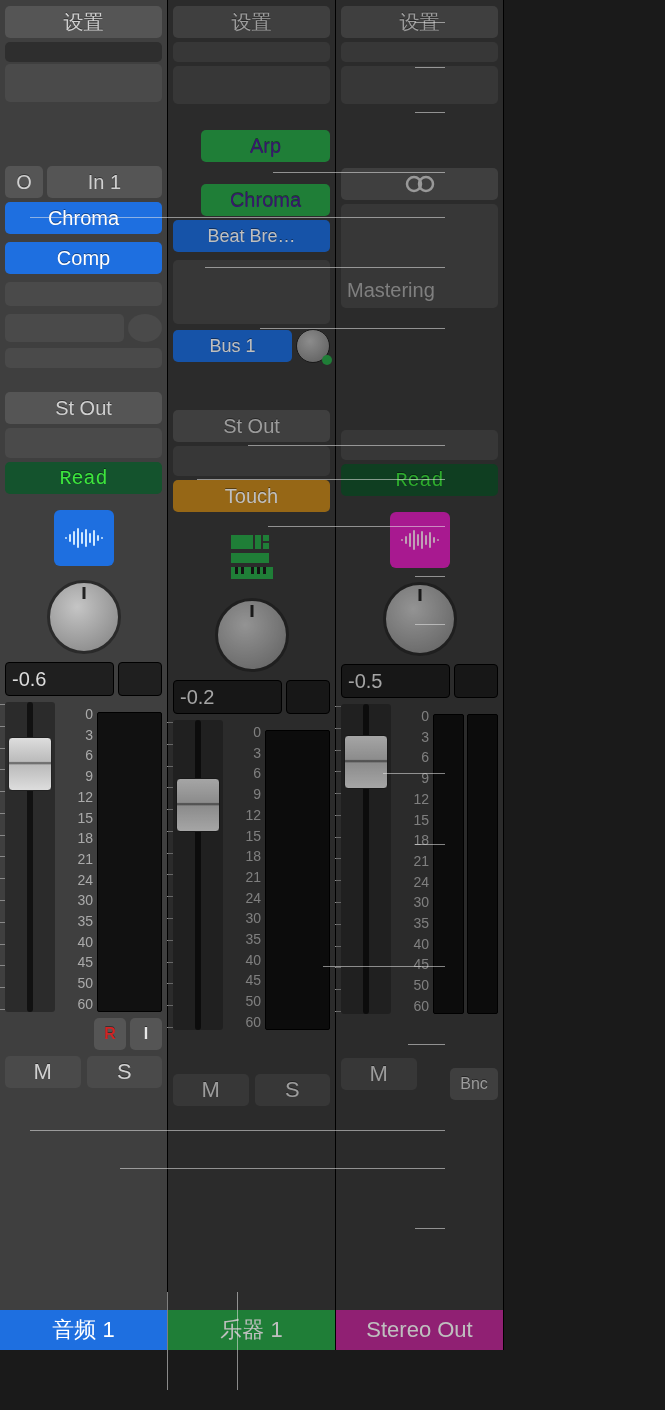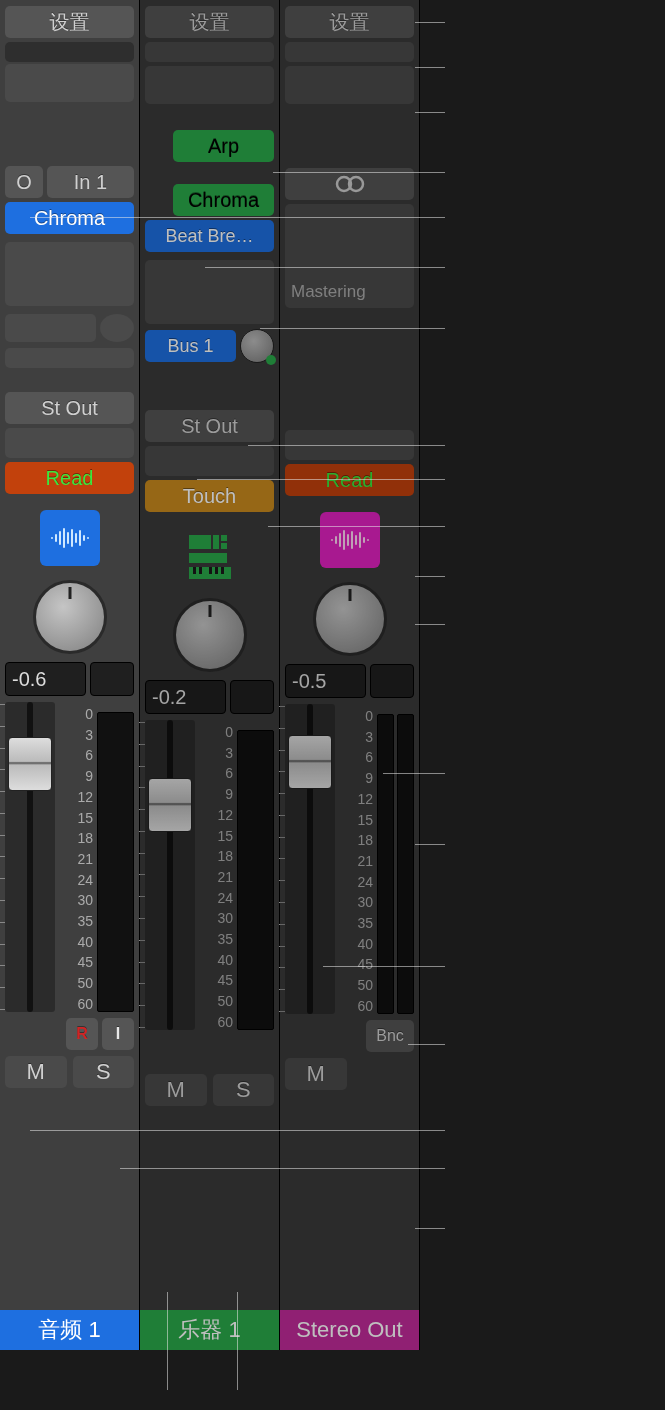--- a/index.html
+++ b/index.html
@@ -13,21 +13,21 @@
   }
   .mixer-area {
     display: flex;
     height: 1350px;
   }
   .mixer-right {
     flex: 1;
     background: #1a1a1a;
   }
   .strip {
-    width: 140px;
+    width: 168px;
     background: #3f3f3f;
     border-right: 1px solid #000;
     display: flex;
     flex-direction: column;
     padding: 6px 5px 0 5px;
     position: relative;
   }
   .strip.dim {
     background: #3a3a3a;
   }
@@ -55,22 +55,22 @@
     overflow: hidden;
     white-space: nowrap;
   }
   .btn.small { font-size: 18px; }
   .btn.empty { background: #4a4a4a; }
   .btn.dark { background: #4a4a4a; }
   .row { display: flex; gap: 4px; margin-bottom: 4px; }
   .row .btn { margin-bottom: 0; flex: 1; }
   .btn.mon { width: 38px; flex: 0 0 38px; }
   .c-blue { background: #1e6fe0; color: #fff; }
-  .c-green { background: #2aa84a; color: #000000; margin-left: 28px; }
-  .c-read { background: #c2410c; color: #3de63d; }
+  .c-green { background: #2aa84a; color: #4c1d95; margin-left: 28px; }
+  .c-read { background: #14532d; color: #3de63d; font-family: Liberation Mono, monospace; }
   .c-touch { background: #c98a1e; color: #fff; }
   .effects-zone {
     height: 104px;
     margin-bottom: 4px;
     display: flex;
     flex-direction: column;
     gap: 4px;
   }
   .effects-fill {
     flex: 1;
@@ -83,21 +83,21 @@
     font-size: 20px;
   }
   .mastering-box {
     height: 104px;
     background: #4a4a4a;
     border-radius: 5px;
     display: flex;
     align-items: flex-end;
     padding: 6px;
     color: #aaa;
-    font-size: 17px;
+    font-size: 20px;
     margin-bottom: 4px;
   }
   .send-row {
     display: flex;
     gap: 4px;
     height: 36px;
     align-items: center;
     margin-bottom: 2px;
   }
   .send-row .btn { margin: 0; }
@@ -298,20 +298,21 @@
         <div class="btn dark" style="height:20px;background:#2e2e2e;"></div>
       </div>
     <div class="btn empty" style="height:38px;"></div>
     <div style="height:60px;"></div>
     <div class="row">
       <button class="btn mon">O</button>
       <button class="btn">In 1</button>
     </div>
     <div class="effects-zone">
       <button class="btn c-blue">Chroma</button>
+      <button class="btn c-blue">Comp</button>
       <div class="effects-fill"></div>
     </div>
     <div class="send-zone">
       <div class="send-row">
         <button class="btn dark" style="flex:1;height:28px;"></button>
         <div style="width:34px;height:28px;background:#4a4a4a;border-radius:50%;"></div>
       </div>
       <div class="btn dark" style="height:20px;"></div>
     </div>
     <button class="btn">St Out</button>
@@ -578,21 +579,21 @@
         <span>45</span>
           <span>50</span>
           <span>60</span>
       </div>
       <div class="meter-col">
           <div class="meter"></div>
           <div class="meter"></div>
         </div>
     </div>
     <div class="ri-row">
-      <button class="btn" style="width:48px;flex:0 0 48px;">Bnc</button>
+      <button class="btn" style="width:48px;flex:0 0 48px;margin-top:48px;">Bnc</button>
     </div>
     <div class="ms-row">
       <button class="btn">M</button>
       <div style="flex:1;"></div>
     </div>
     <div class="name-plate np-mag">Stereo Out</div>
   </div>
 
   <div class="mixer-right"></div>
 </div>

